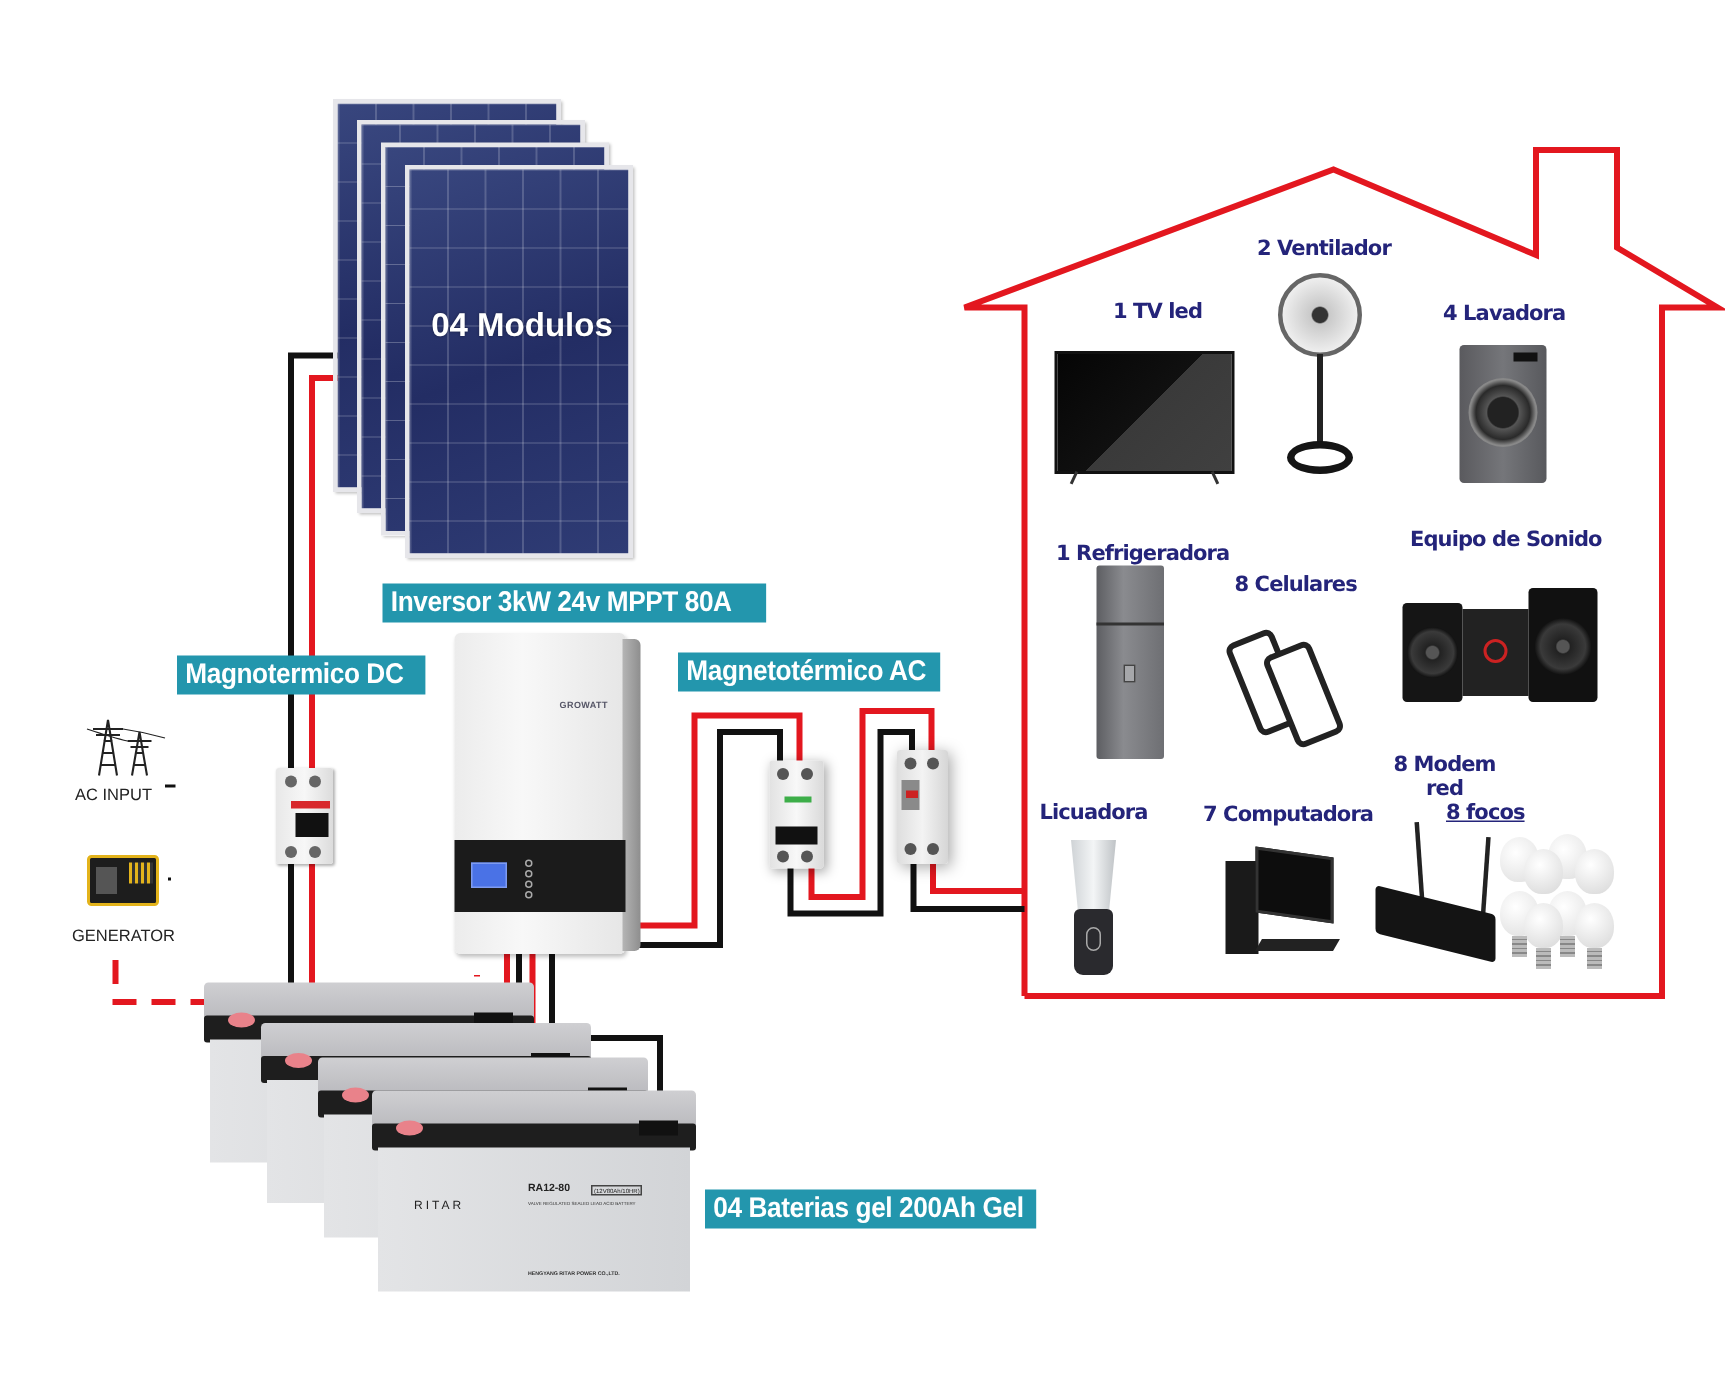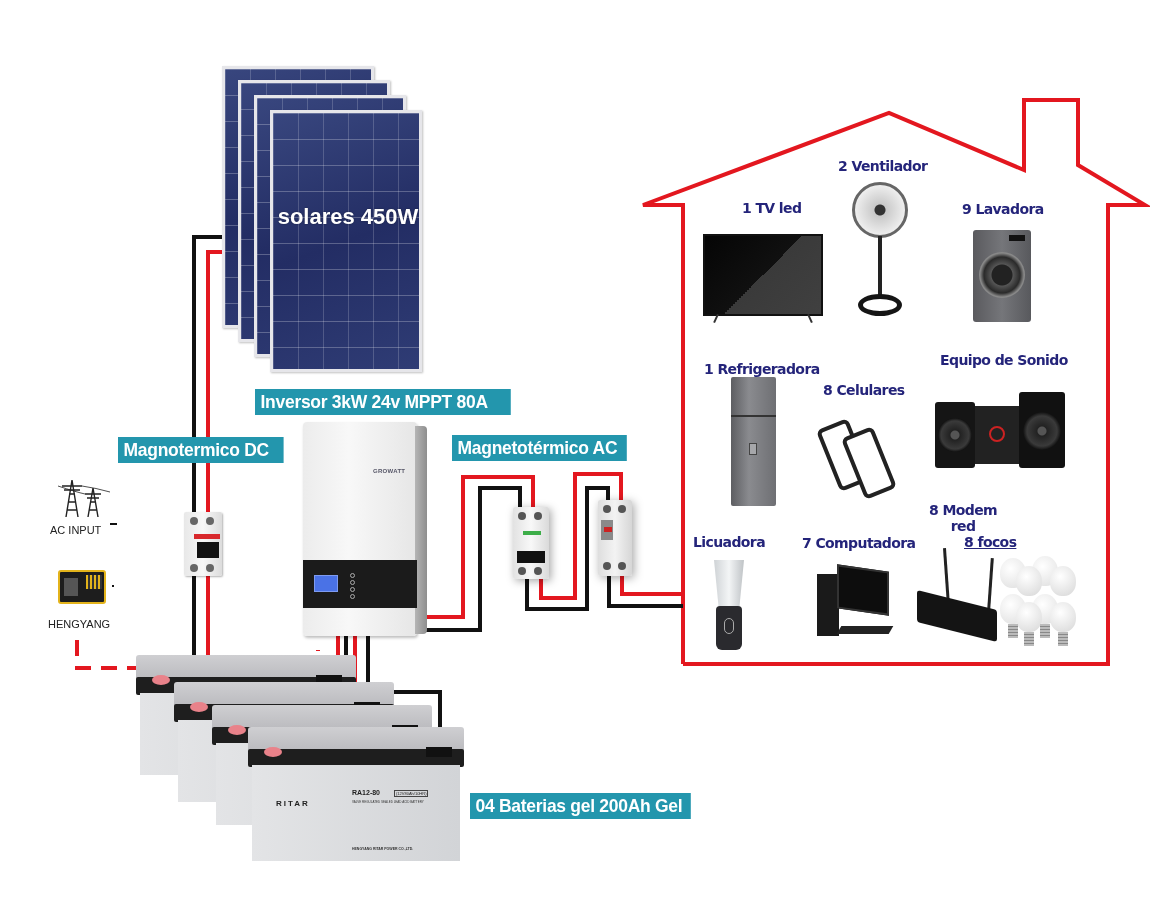--- a/index.html
+++ b/index.html
@@ -73,21 +73,21 @@
   <line x1="110" y1="524" x2="117" y2="524" stroke="#111" stroke-width="2"></line>
   <line x1="112" y1="586" x2="114" y2="586" stroke="#111" stroke-width="2"></line>
 </svg>
 
 <div>
   <div class="panel" style="left:222px;top:66px;"></div>
   <div class="panel" style="left:238px;top:80px;"></div>
   <div class="panel" style="left:254px;top:95px;"></div>
   <div class="panel" style="left:270px;top:110px;height:262px;"></div>
   <div class="panel-text" style="left:268px;top:203px;">
-    <div>solares 450W</div>
+    <div>04 Modulos</div>
   </div>
 </div>
 
 <div class="label-box" style="left:255px;top:389px;width:278px;">Inversor 3kW 24v MPPT 80A</div>
 <div class="label-box" style="left:118px;top:437px;width:180px;">Magnotermico DC</div>
 <div class="label-box" style="left:452px;top:435px;width:190px;">Magnetotérmico AC</div>
 <div class="label-box" style="left:470px;top:793px;width:240px;">04 Baterias gel 200Ah Gel</div>
 
 <div class="abs" style="left:184px;top:512px;width:38px;height:64px;background:linear-gradient(90deg,#e8e8e8,#f7f7f7,#dcdcdc);border-radius:2px;box-shadow:1px 1px 2px rgba(0,0,0,0.3);">
   <div style="position:absolute;left:6px;top:5px;width:8px;height:8px;border-radius:50%;background:#666;"></div>
@@ -136,21 +136,21 @@
       <path d="M2 10 Q20 16 29 18 M26 10 Q40 12 54 16" stroke-width="0.8"></path>
     </g>
   </svg>
   <div class="small-label" style="left:2px;top:48px;">AC INPUT</div>
 </div>
 <div class="abs" style="left:44px;top:568px;width:80px;height:64px;">
   <div style="position:absolute;left:14px;top:2px;width:48px;height:34px;background:#1d1d1d;border:2px solid #e3b31b;border-radius:3px;">
     <div style="position:absolute;left:26px;top:3px;width:16px;height:14px;background:repeating-linear-gradient(90deg,#e3b31b 0 2px,#333 2px 4px);"></div>
     <div style="position:absolute;left:4px;top:6px;width:14px;height:18px;background:#555;"></div>
   </div>
-  <div class="small-label" style="left:4px;top:50px;">HENGYANG</div>
+  <div class="small-label" style="left:4px;top:50px;">GENERATOR</div>
 </div>
 
 <div>
   <div class="battery" style="left:136px;top:655px;width:220px;">
     <div class="bat-top"></div>
       <div class="bat-lid"></div>
       <div class="bat-body"></div>
     <div class="term-red" style="left:16px;"></div>
     <div class="term-blk" style="left:180px;"></div>
   </div>
@@ -167,21 +167,21 @@
       <div class="bat-body"></div>
     <div class="term-red" style="left:16px;"></div>
     <div class="term-blk" style="left:180px;"></div>
   </div>
   <div class="battery" style="left:248px;top:727px;width:216px;height:134px;">
     <div class="bat-top"></div>
       <div class="bat-lid"></div>
     <div class="bat-body" style="height:96px;"></div>
     <div class="term-red" style="left:16px;"></div>
     <div class="term-blk" style="left:178px;"></div>
-    <div style="position:absolute;left:28px;top:72px;font-size:8px;font-weight:bold;letter-spacing:2px;color:#222;">RITAR</div>
+    <div style="position:absolute;left:28px;top:72px;font-size:8px;font-weight:normal;letter-spacing:2px;color:#222;">RITAR</div>
     <div style="position:absolute;left:104px;top:62px;font-size:7px;font-weight:bold;color:#222;">RA12-80</div>
     <div style="position:absolute;left:146px;top:63px;font-size:4px;color:#222;border:1px solid #444;padding:0 1px;">(12V80Ah/10HR)</div>
     <div style="position:absolute;left:104px;top:73px;font-size:3px;color:#333;">VALVE REGULATED SEALED LEAD ACID BATTERY</div>
     <div style="position:absolute;left:104px;top:120px;font-size:3.5px;color:#333;font-weight:bold;">HENGYANG RITAR POWER CO.,LTD.</div>
   </div>
 </div>
 
 <div>
 
   <div class="appl-label" style="left:742px;top:200px;">1 TV led</div>
@@ -190,21 +190,21 @@
     <div style="position:absolute;right:10px;bottom:-9px;width:2px;height:9px;background:#333;transform:rotate(-25deg);"></div>
   </div>
 
   <div class="appl-label" style="left:838px;top:158px;">2 Ventilador</div>
   <div class="abs" style="left:852px;top:182px;width:56px;height:140px;">
     <div style="position:absolute;left:0;top:0;width:56px;height:56px;border-radius:50%;border:3px solid #666;background:radial-gradient(circle,#333 0 5px,#c9c9c9 6px,#eee 70%);"></div>
     <div style="position:absolute;left:26px;top:54px;width:4px;height:62px;background:#222;"></div>
     <div style="position:absolute;left:6px;top:112px;width:44px;height:22px;border-radius:50%;border:5px solid #151515;"></div>
   </div>
 
-  <div class="appl-label" style="left:962px;top:201px;">9 Lavadora</div>
+  <div class="appl-label" style="left:962px;top:201px;">4 Lavadora</div>
   <div class="abs" style="left:973px;top:230px;width:58px;height:92px;background:linear-gradient(90deg,#5a5a5e,#75767a,#58595d);border-radius:3px;">
     <div style="position:absolute;left:6px;top:22px;width:46px;height:46px;border-radius:50%;background:radial-gradient(circle,#222 0 10px,#555 11px,#2a2a2a 18px,#888 22px);"></div>
     <div style="position:absolute;left:36px;top:5px;width:16px;height:6px;background:#111;"></div>
   </div>
 
   <div class="appl-label" style="left:704px;top:361px;">1 Refrigeradora</div>
   <div class="abs" style="left:731px;top:377px;width:45px;height:129px;background:linear-gradient(90deg,#5d5e62,#8a8b8f 40%,#6e6f73);border-radius:2px;">
     <div style="position:absolute;left:0;top:38px;width:100%;height:2px;background:#333;"></div>
     <div style="position:absolute;left:18px;top:66px;width:8px;height:12px;background:#a6a7aa;border:1px solid #444;"></div>
   </div>

